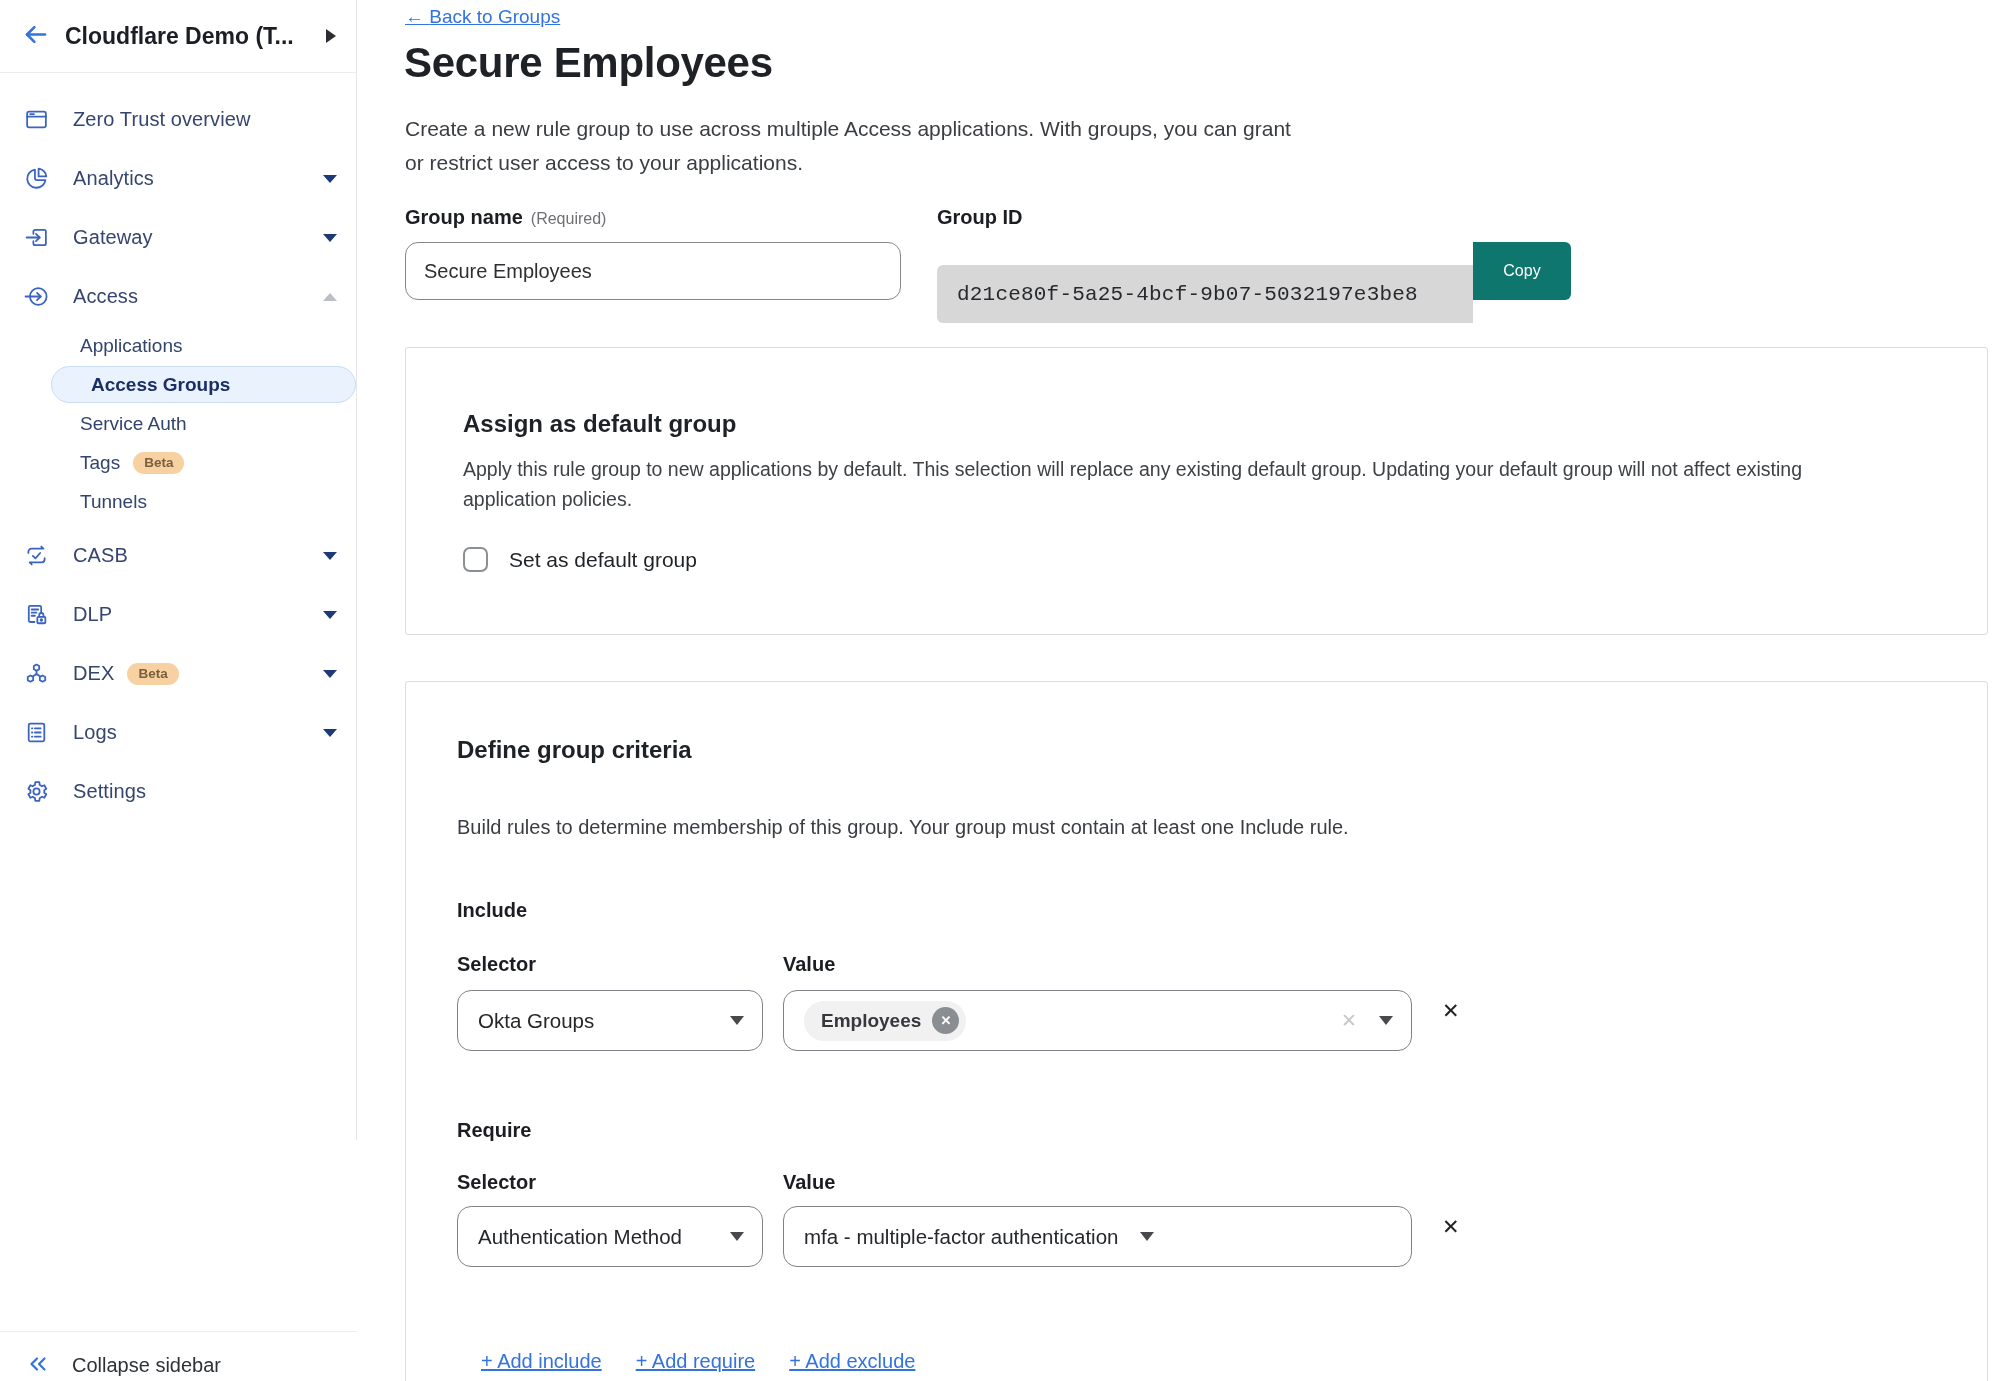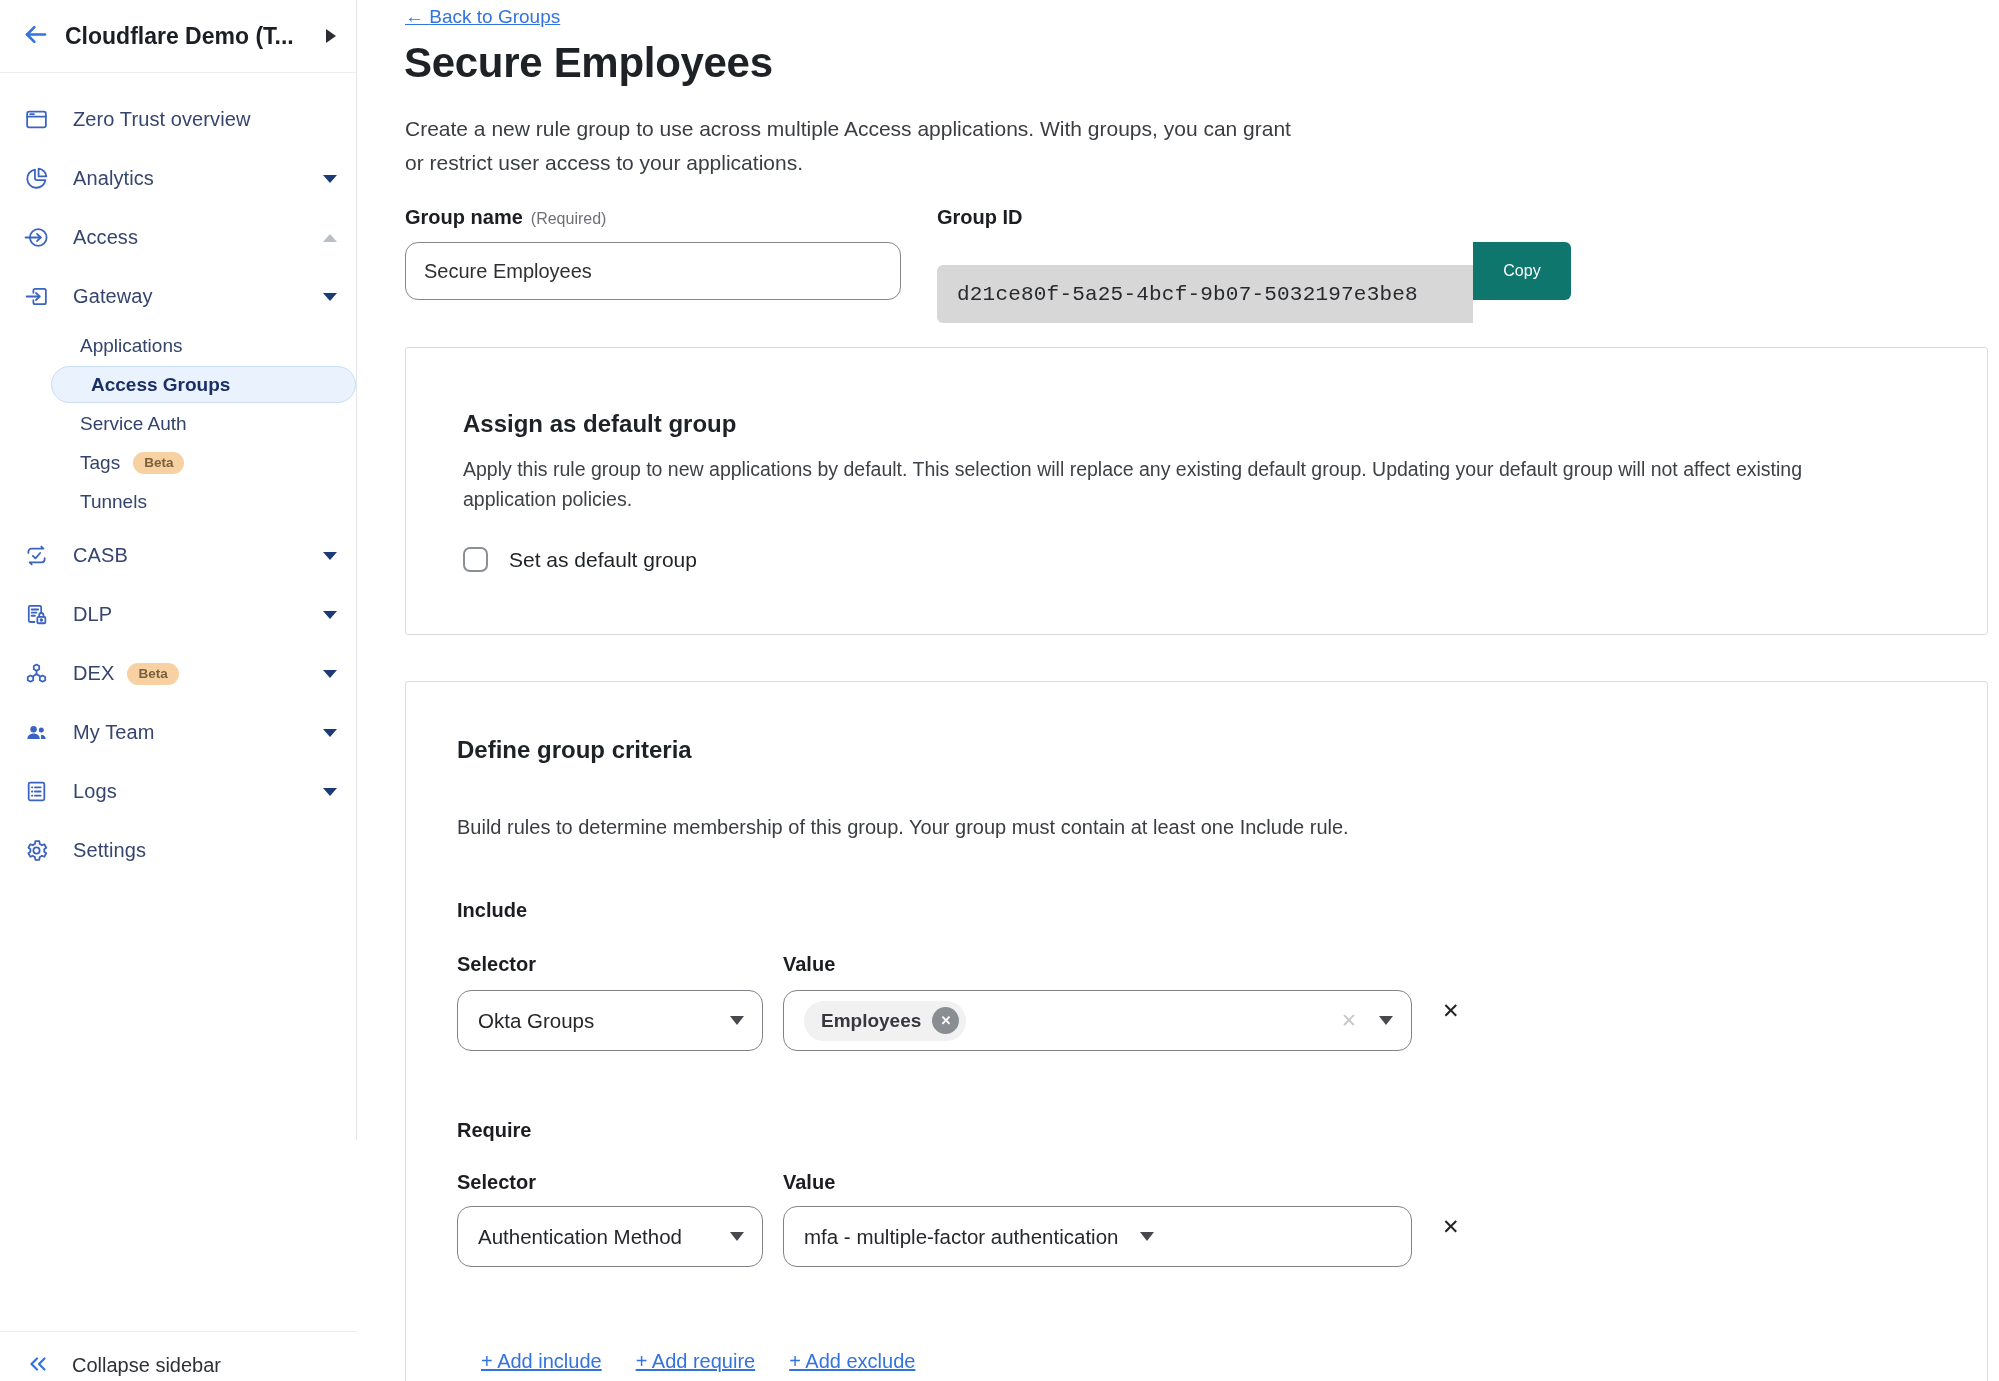--- a/index.html
+++ b/index.html
@@ -146,39 +146,39 @@
             <path d="M14 2.6a8.8 8.8 0 0 1 7.4 7.4h-7.4z"></path>
           </svg>
       </span>
       <span class="nlabel">Analytics</span>
       <span class="chev"></span>
     </div>
 
     <div class="nav-item">
       <span class="nicon">
         <svg viewBox="0 0 24 24">
+            <path d="M9 8.5V6.2c0-.9.7-1.6 1.6-1.6h8.8c.9 0 1.6.7 1.6 1.6v11.6c0 .9-.7 1.6-1.6 1.6h-8.8c-.9 0-1.6-.7-1.6-1.6v-2.3"></path>
+            <line x1="2.5" y1="12" x2="15" y2="12"></line>
+            <polyline points="11.5,8.5 15,12 11.5,15.5"></polyline>
+          </svg>
+      </span>
+      <span class="nlabel">Gateway</span>
+      <span class="chev"></span>
+    </div>
+
+    <div class="nav-item">
+      <span class="nicon">
+        <svg viewBox="0 0 24 24">
             <circle cx="13.7" cy="12" r="8"></circle>
             <line x1="1.5" y1="12" x2="16" y2="12"></line>
             <polyline points="12.5,8.5 16,12 12.5,15.5"></polyline>
           </svg>
       </span>
       <span class="nlabel">Access</span>
       <span class="chev up"></span>
-    </div>
-
-    <div class="nav-item">
-      <span class="nicon">
-        <svg viewBox="0 0 24 24">
-            <path d="M9 8.5V6.2c0-.9.7-1.6 1.6-1.6h8.8c.9 0 1.6.7 1.6 1.6v11.6c0 .9-.7 1.6-1.6 1.6h-8.8c-.9 0-1.6-.7-1.6-1.6v-2.3"></path>
-            <line x1="2.5" y1="12" x2="15" y2="12"></line>
-            <polyline points="11.5,8.5 15,12 11.5,15.5"></polyline>
-          </svg>
-      </span>
-      <span class="nlabel">Gateway</span>
-      <span class="chev"></span>
     </div>
 
     <div class="subnav">
       <div class="sub-item">
         <span>Applications</span>
       </div>
       <div class="sub-item selected">
         <span class="pill">
           <span>Access Groups</span>
         </span>
@@ -232,32 +232,20 @@
             <line x1="12" y1="9.4" x2="12" y2="12.6"></line>
             <line x1="12" y1="12.6" x2="8.6" y2="14.6"></line>
             <line x1="12" y1="12.6" x2="15.4" y2="14.6"></line>
           </svg>
       </span>
       <span class="nlabel">DEX</span>
       <span class="beta-badge">Beta</span>
       <span class="chev"></span>
     </div>
 
-    <div class="nav-item">
-      <span class="nicon">
-        <svg viewBox="0 0 24 24" class="filled">
-            <circle cx="9.2" cy="8.8" r="3.1"></circle>
-            <circle cx="16.6" cy="9.6" r="2.4"></circle>
-            <path d="M3.2 18.3c0-3.3 2.7-5.4 6-5.4s6 2.1 6 5.4z"></path>
-            <path d="M16.4 14.2c2.6.1 4.4 1.8 4.4 4.1h-4.4z"></path>
-          </svg>
-      </span>
-      <span class="nlabel">My Team</span>
-      <span class="chev"></span>
-    </div>
 
     <div class="nav-item">
       <span class="nicon">
         <svg viewBox="0 0 24 24">
             <rect x="4.5" y="3.5" width="15" height="17" rx="1.5"></rect>
             <line x1="10.5" y1="8" x2="16" y2="8"></line>
             <line x1="10.5" y1="12" x2="16" y2="12"></line>
             <line x1="10.5" y1="16" x2="16" y2="16"></line>
             <line x1="7.6" y1="8" x2="8.1" y2="8"></line>
             <line x1="7.6" y1="12" x2="8.1" y2="12"></line>

